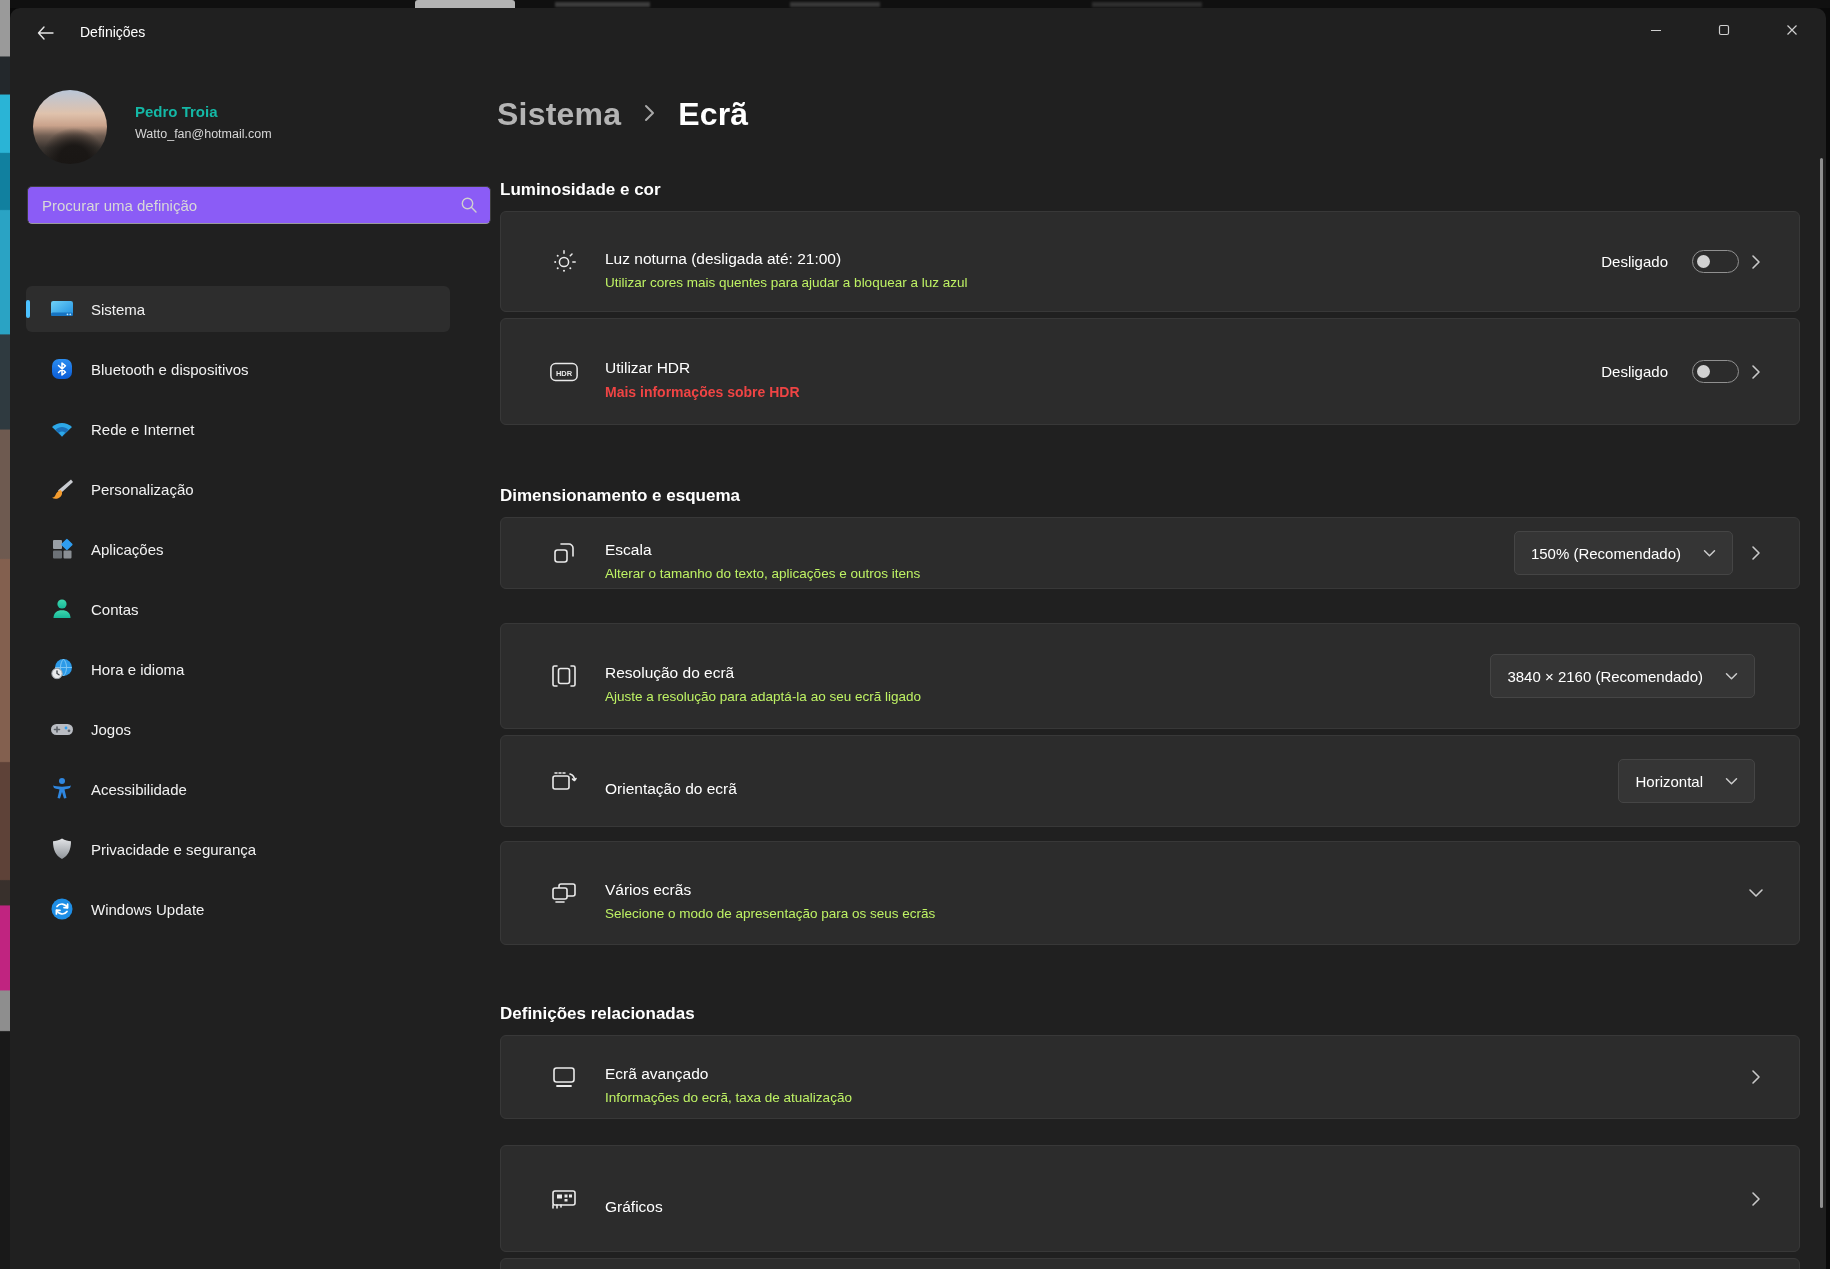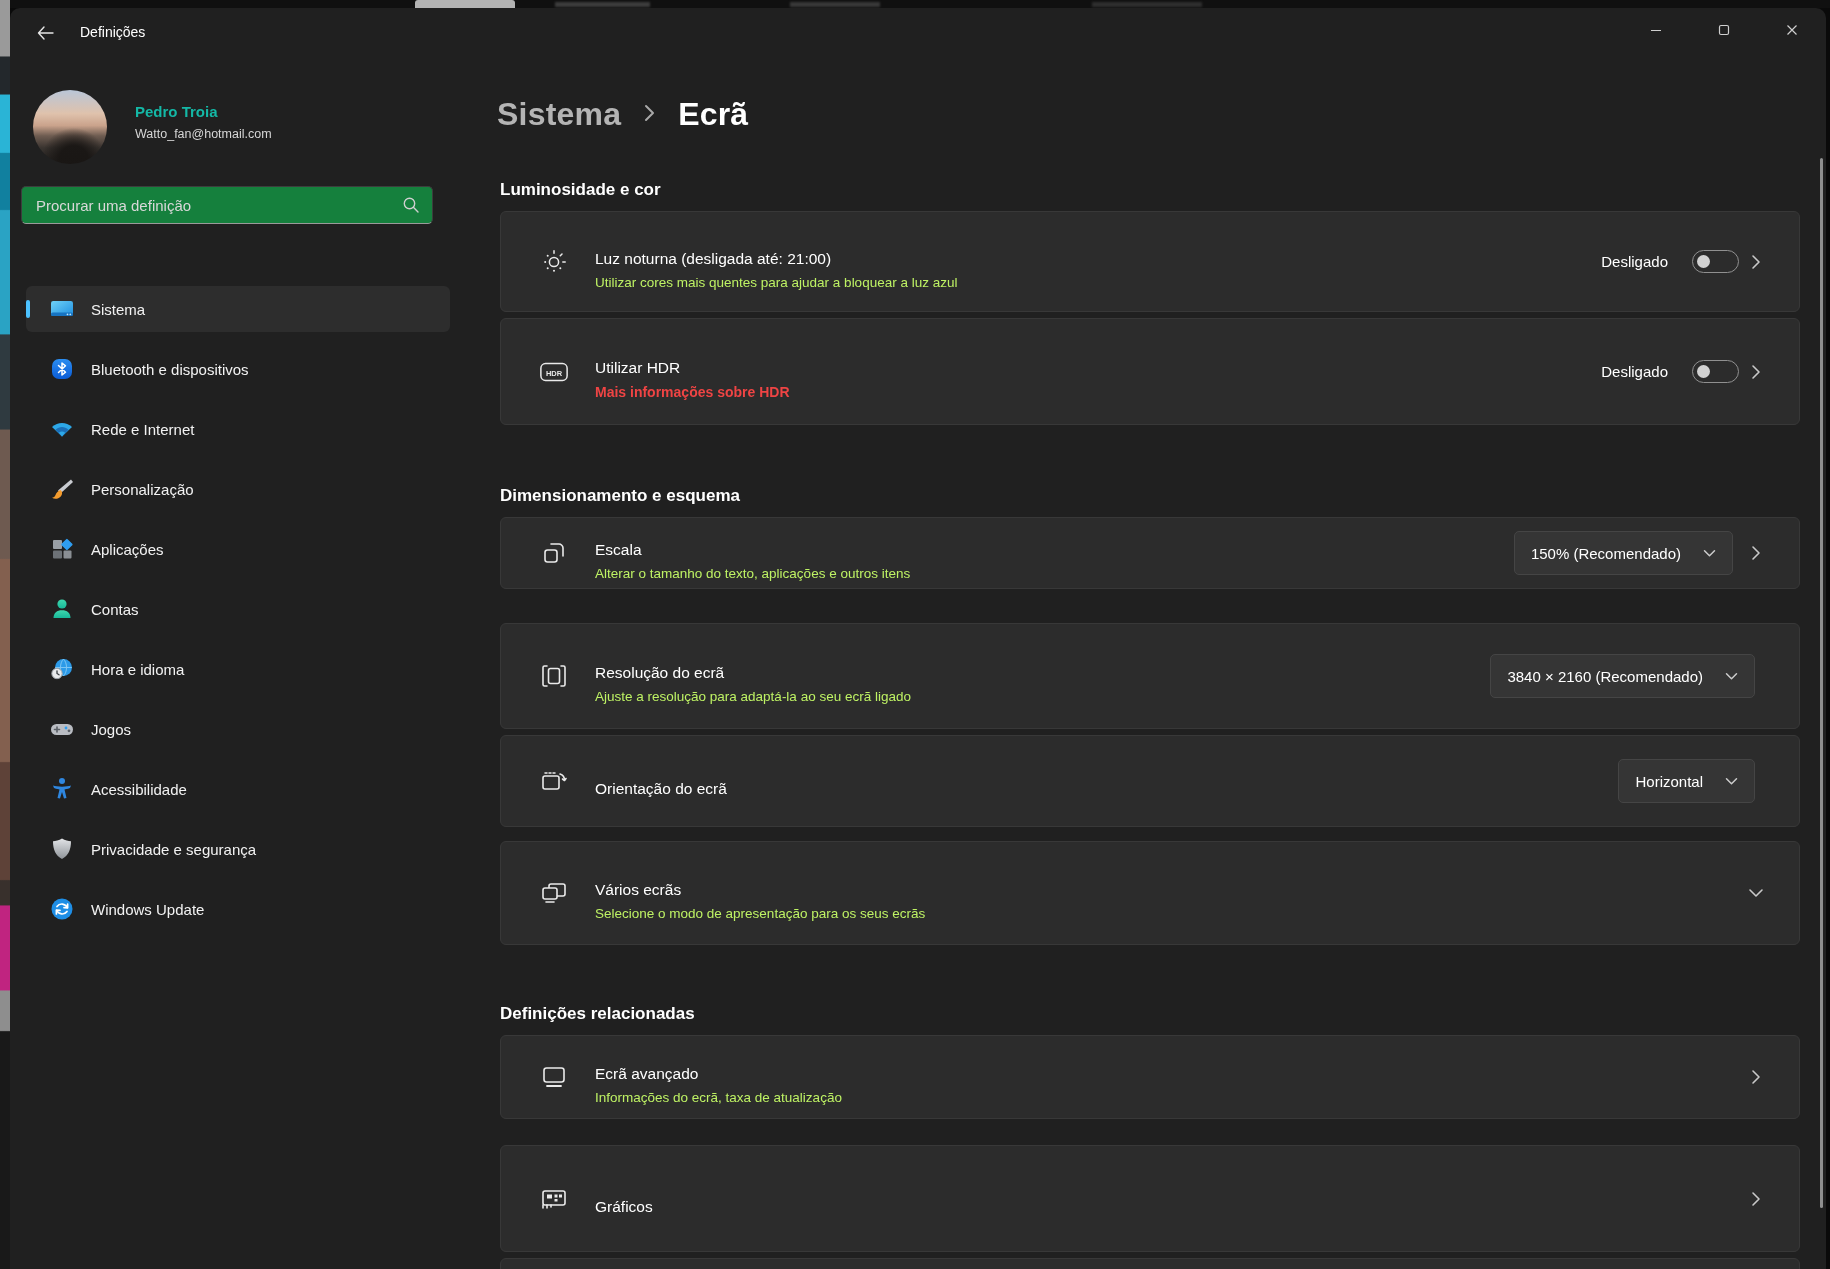--- a/index.html
+++ b/index.html
@@ -39,22 +39,22 @@
   
   .avatar { position:absolute; left:23px; top:82px; width:74px; height:74px; border-radius:50%;
     background:
       radial-gradient(circle at 55% 95%, rgba(25,22,20,.95) 0 18%, rgba(25,22,20,0) 40%),
       linear-gradient(180deg,#b9c6d8 0%, #dfc2ac 32%, #caa38c 48%, #6e5c51 62%, #3a3430 78%, #211f1d 100%);
     }
   .profile-name { position:absolute; left:125px; top:95px; font-size:15px; font-weight:bold; color:#14b8a6; }
   .profile-email { position:absolute; left:125px; top:119px; font-size:12.5px; color:#d6d6d6; }
 
   
-  .searchbox { position:absolute; left:11px; top:178px; width:412px; height:38px;
-    background:#15803d; border:1px solid #3d3d3d; border-bottom:1px solid #9a9a9a; border-radius:5px; }
+  .searchbox { position:absolute; left:17px; top:178px; width:464px; height:38px;
+    background:#8b5cf6; border:1px solid #3d3d3d; border-bottom:1px solid #9a9a9a; border-radius:5px; }
   .searchbox input { position:absolute; left:0; top:0; width:100%; height:100%; background:transparent; border:none; outline:none;
     color:#e8e8e8; font-size:15px; padding:0 40px 0 14px; font-family:"Liberation Sans", sans-serif; }
   .searchbox input::placeholder { color:#d8d8d8; opacity:1; }
   .search-glyph { position:absolute; right:12px; top:9px; color:#cfcfcf; }
 
   
   .nav { position:absolute; left:16px; top:278px; width:424px; }
   .nav-item { position:relative; height:46px; margin-bottom:14px; border-radius:6px;
     display:flex; align-items:center; padding-left:22px; cursor:default; }
   .nav-item.selected { background:#2d2d2d; }
@@ -66,21 +66,21 @@
   
   .breadcrumb { position:absolute; left:487px; top:88px; display:flex; align-items:baseline; }
   .bc-parent { font-size:32px; font-weight:600; color:#b4b4b4; letter-spacing:.2px; }
   .bc-sep { margin:0 22px; color:#a8a8a8; align-self:center; }
   .bc-current { font-size:32px; font-weight:600; color:#ffffff; letter-spacing:.2px; }
 
   .section-title { position:absolute; left:490px; font-size:17px; font-weight:600; color:#ffffff; }
 
   .card { position:absolute; left:490px; width:1300px; background:#2c2c2c;
     border:1px solid #383838; border-radius:6px; display:flex; align-items:center; }
-  .row-ico { width:30px; display:flex; align-items:center; justify-content:center; margin-left:38px; flex:0 0 30px; color:#eaeaea; }
+  .row-ico { width:30px; display:flex; align-items:center; justify-content:center; margin-left:48px; flex:0 0 30px; color:#eaeaea; }
   .row-text { margin-left:26px; flex:1 1 auto;margin-top:16px; }
   .row-title { font-size:15.5px; color:#ffffff; }
   .row-sub { font-size:13.5px; color:#bef264; margin-top:7px; }
   .row-link { font-size:14px; font-weight:bold; color:#ef4444; margin-top:7px; cursor:pointer; }
   .row-controls { display:flex; align-items:center; margin-right:26px; }
   .toggle-status { font-size:15px; color:#ffffff; margin-right:24px; }
   .toggle { width:47px; height:23px; border:1px solid #909090; border-radius:12px; position:relative; }
   .toggle .knob { position:absolute; left:4px; top:4px; width:13px; height:13px; border-radius:50%; background:#d2d2d2; }
   .chev { color:#c9c9c9; display:flex; align-items:center; justify-content:center; width:34px; }
   .dropdown { height:44px; background:#353535; border:1px solid #454545; border-radius:5px;

